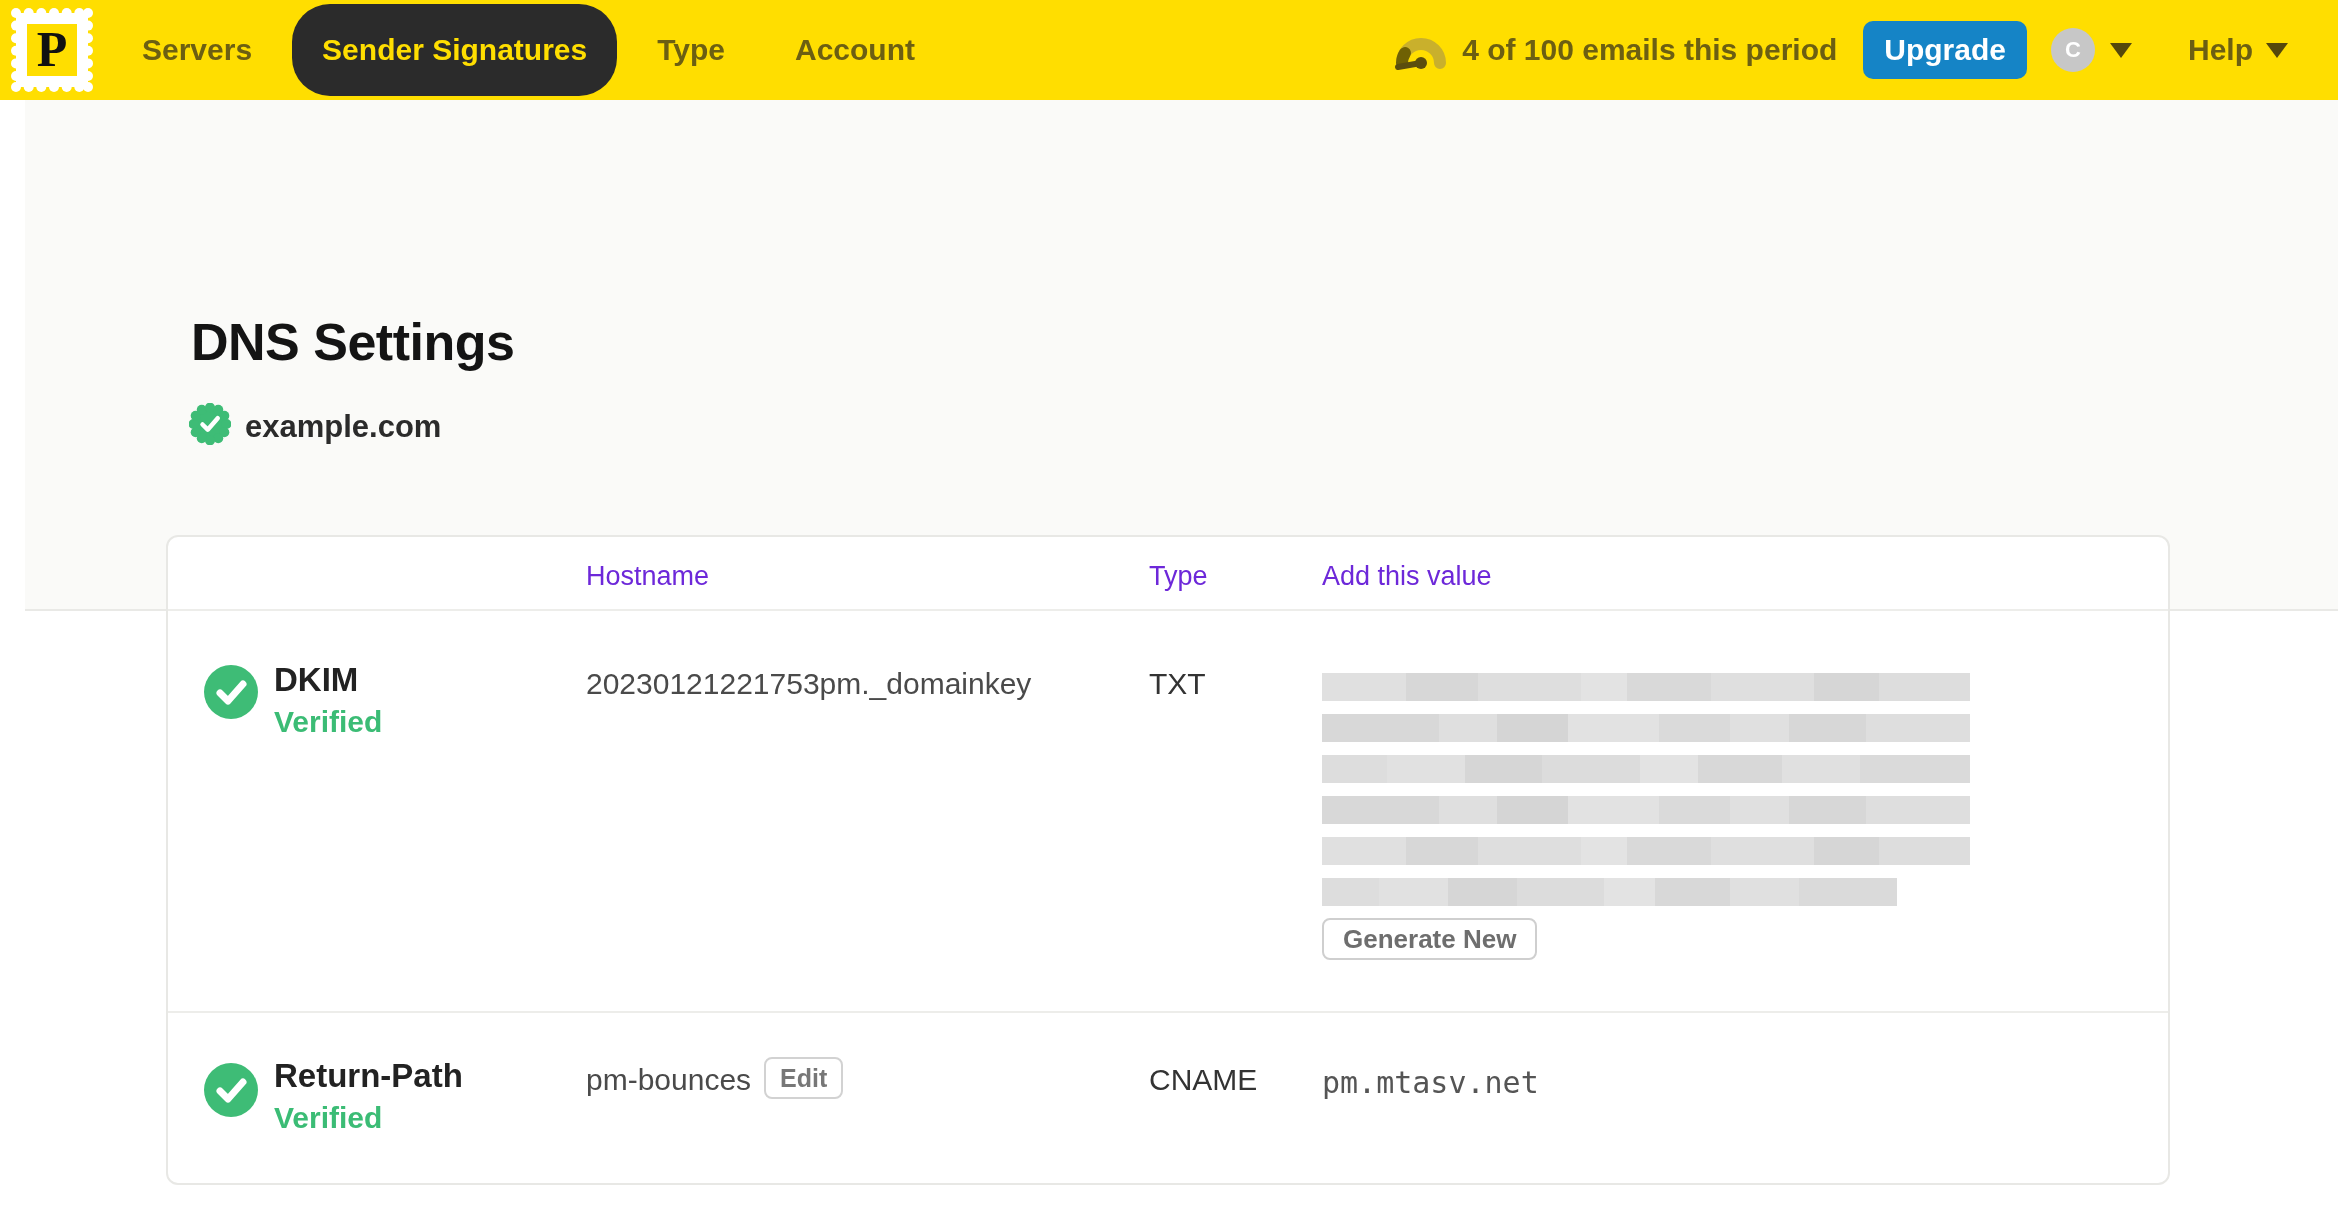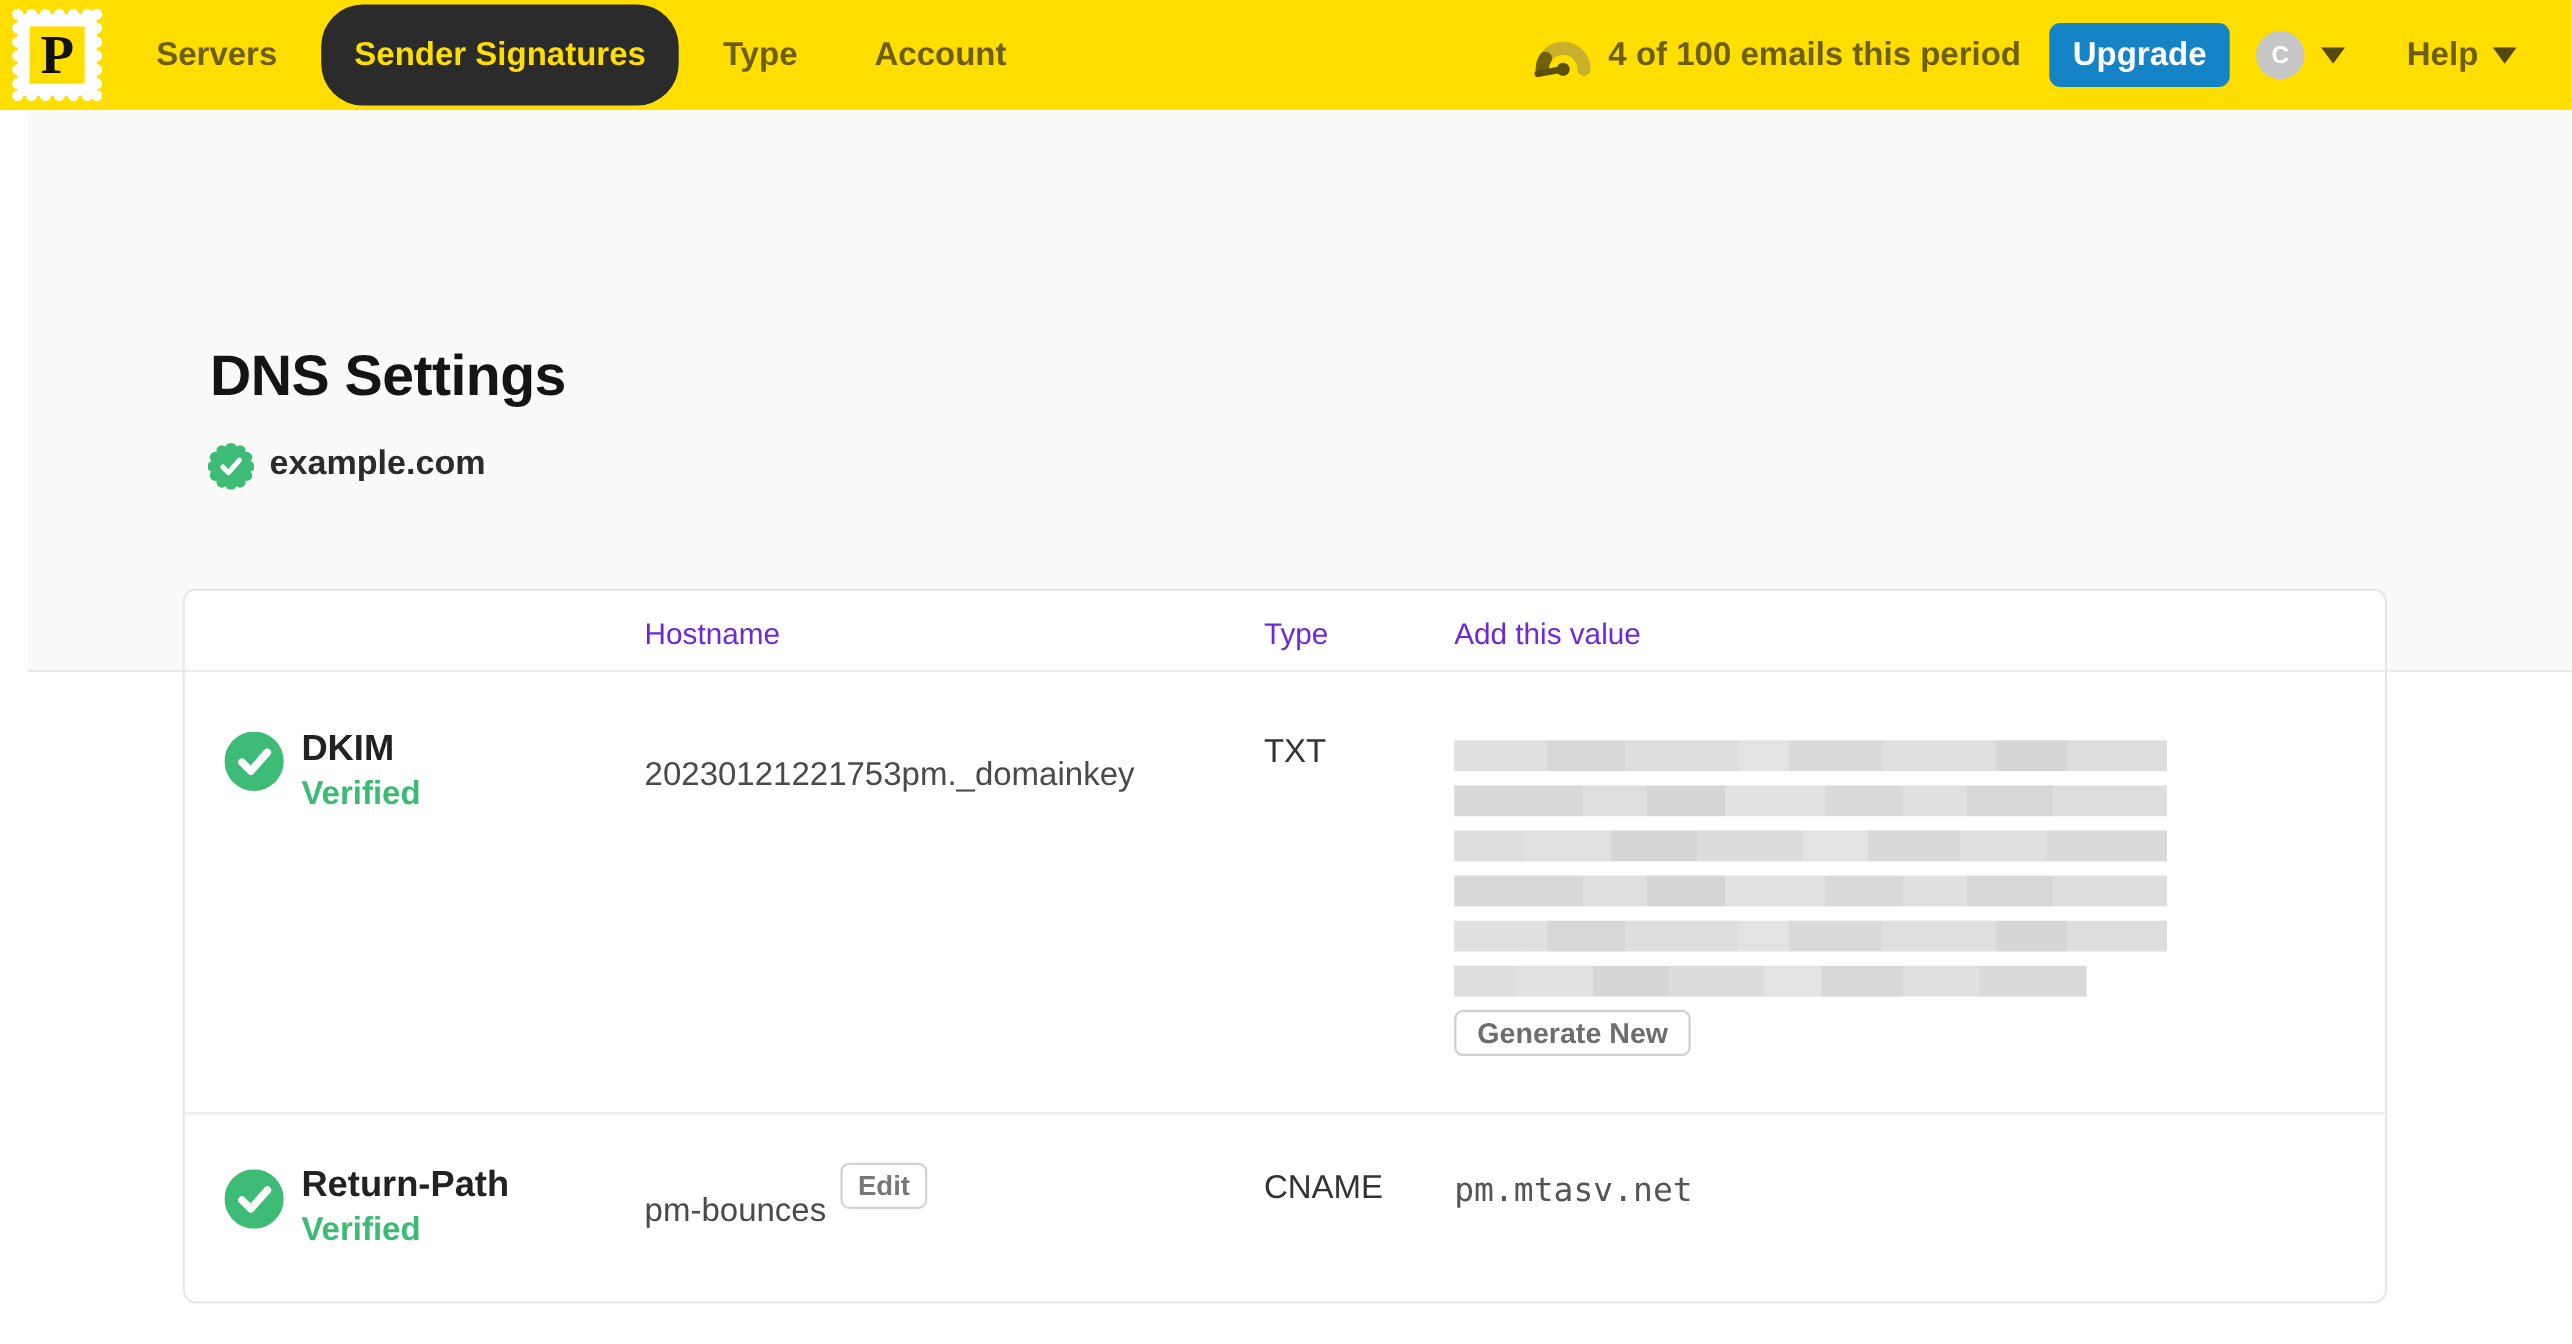--- a/index.html
+++ b/index.html
@@ -55,21 +55,21 @@
 
   
   .top-section {
     position:absolute; top:100px; left:0; width:2338px; height:511px;
     background:#FAFAF8; border-bottom:2px solid #E9E9E6;margin-left:25px;
   }
   .page-title {
     position:absolute; left:166px; top:212px;
     font-size:52px; font-weight:800; color:#141414; letter-spacing:-0.5px;
   }
-  .domain-row { position:absolute; left:164px; top:303px; display:flex; align-items:flex-start; gap:14px; }
+  .domain-row { position:absolute; left:164px; top:303px; display:flex; align-items:flex-end; gap:14px; }
   .seal { width:42px; height:42px; display:block; }
   .domain-name { font-size:31px; font-weight:bold; color:#2B2B2B; }
   .intro {
     position:absolute; left:369px; top:368px; width:1600px;
     text-align:center; font-size:32px; line-height:49px; color:#8E8E8E;
   }
   .intro a { color:#8E8E8E; text-decoration:underline; text-underline-offset:5px; cursor:pointer; }
 
   
   .card {
@@ -92,21 +92,21 @@
   .row-rp .check-circle { top:50px; }
 
   .row-title { position:absolute; left:106px; font-size:33px; font-weight:800; color:#222222; }
   .row-dkim .row-title { top:48px; }
   .row-rp .row-title { top:44px; }
 
   .row-status { position:absolute; left:106px; font-size:30px; font-weight:bold; color:#3BBC75; }
   .row-dkim .row-status { top:92px; }
   .row-rp .row-status { top:88px; }
 
-  .cell-hostname { position:absolute; left:418px; font-size:30px; color:#4A4A4A; white-space:nowrap;margin-top:21px; }
+  .cell-hostname { position:absolute; left:418px; font-size:30px; color:#4A4A4A; white-space:nowrap; }
   .row-dkim .cell-hostname { top:54px; }
   .row-rp .cell-hostname { top:50px; }
 
   .cell-type { position:absolute; left:981px; font-size:30px; color:#333333; }
   .row-dkim .cell-type { top:54px; }
   .row-rp .cell-type { top:50px; }
 
   .redacted { position:absolute; left:1154px; top:60px; width:648px; }
   .strip { height:28px; margin-bottom:13px; width:648px; }
   .strip.short { width:575px; }

